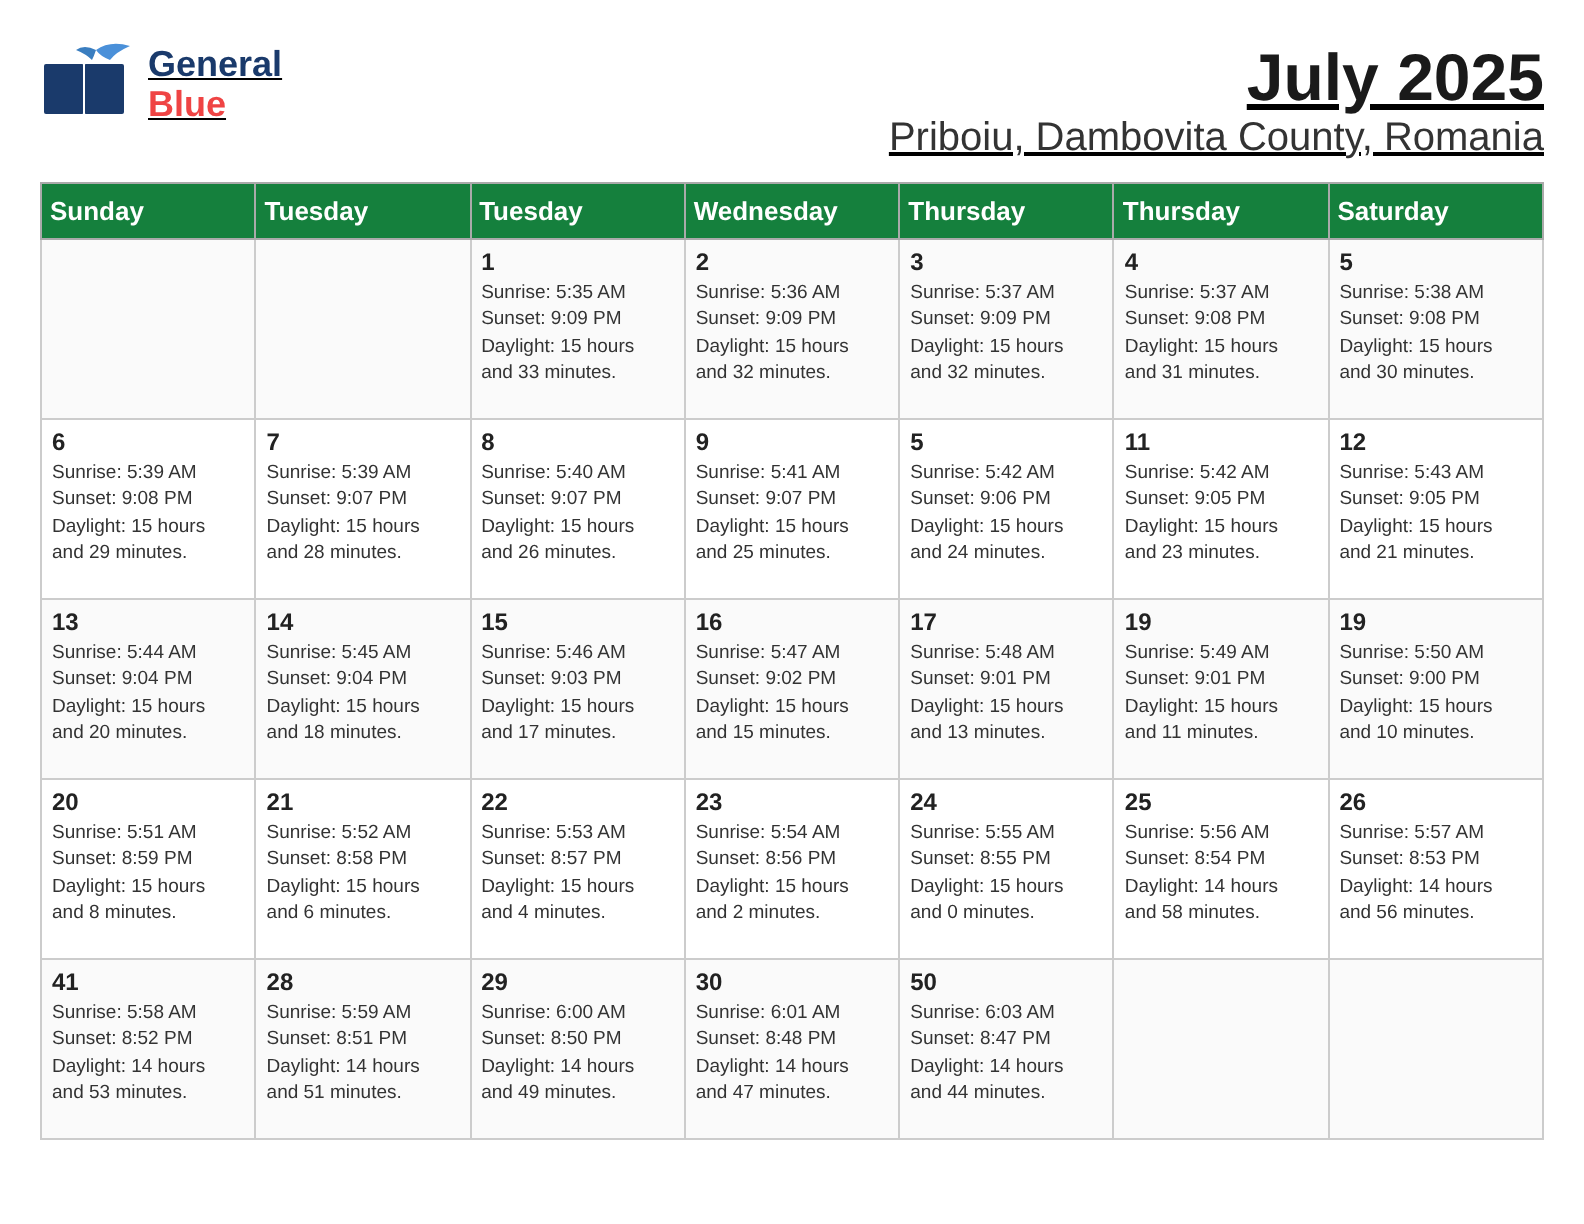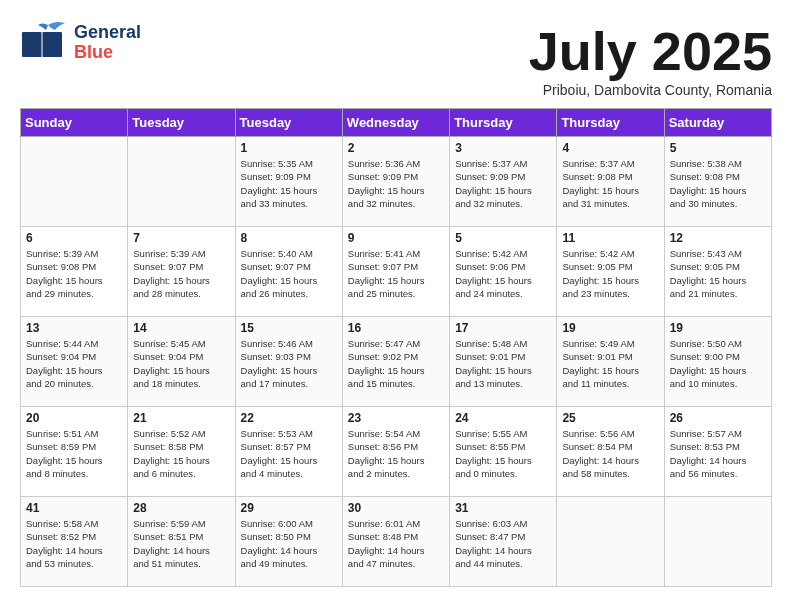--- a/index.html
+++ b/index.html
@@ -8,40 +8,41 @@
       background: #fff;
       width: 792px;
       min-height: 612px;
       padding: 20px;
     }
     .header {
       display: flex;
       justify-content: space-between;
       align-items: flex-start;
       margin-bottom: 10px;
+      text-decoration: underline;
     }
     .title-block {
       text-align: right;
     }
     .main-title {
-      font-size: 54px;
+      font-size: 33px;
       font-weight: bold;
       color: #1a1a1a;
     }
     .subtitle {
-      font-size: 14px;
+      font-size: 20px;
       color: #333;
     }
     table {
       width: 100%;
       border-collapse: collapse;
       table-layout: fixed;
     }
     thead tr th {
-      background-color: #6d28d9;
+      background-color: #15803d;
       color: white;
       font-size: 13px;
       font-weight: bold;
       padding: 6px 4px;
       text-align: left;
       border: 1px solid #aaa;
     }
     tbody tr td {
       border: 1px solid #ccc;
       vertical-align: top;
@@ -234,20 +235,20 @@
         </td>
         <td>
           <span class="day-number">29</span>
           <div class="day-info">Sunrise: 6:00 AM<br>Sunset: 8:50 PM<br>Daylight: 14 hours<br>and 49 minutes.</div>
         </td>
         <td>
           <span class="day-number">30</span>
           <div class="day-info">Sunrise: 6:01 AM<br>Sunset: 8:48 PM<br>Daylight: 14 hours<br>and 47 minutes.</div>
         </td>
         <td>
-          <span class="day-number">31</span>
+          <span class="day-number">50</span>
           <div class="day-info">Sunrise: 6:03 AM<br>Sunset: 8:47 PM<br>Daylight: 14 hours<br>and 44 minutes.</div>
         </td>
         <td></td>
         <td></td>
       </tr>
     </tbody>
 </table>
 
 </body></html>

